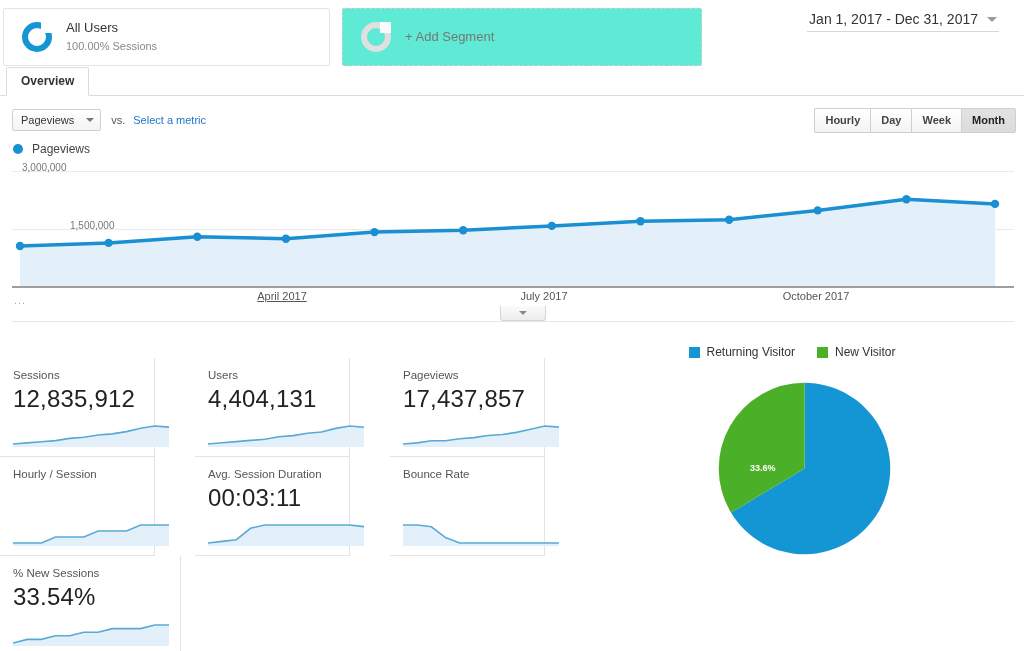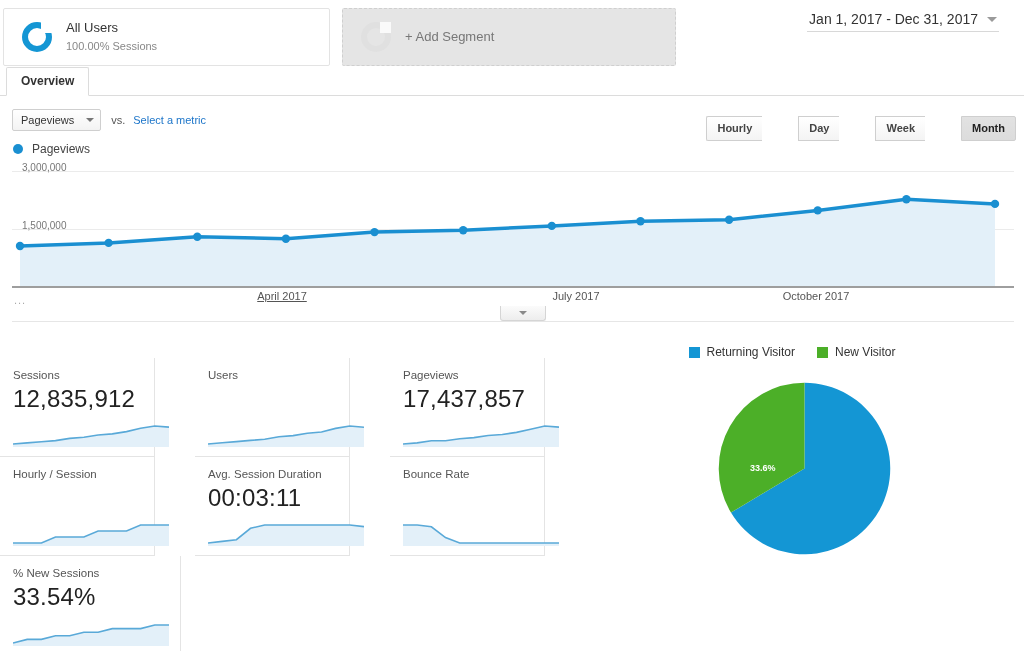--- a/index.html
+++ b/index.html
@@ -20,22 +20,22 @@
     width:327px; height:58px;
     border:1px solid #e3e3e3;
     border-radius:2px;
     background:#fff;
     display:flex; align-items:center;
     padding-left:18px;
     margin-right:12px;
   }
   .segment-card.dashed {
     border:1px dashed #cfcfcf;
-    background:#e5e5e5;
-    width:334px;
+    background:#5eead4;
+    width:360px;
   }
   .donut {
     width:30px; height:30px; border-radius:50%;
     border:6px solid #1496d4;
     margin-right:14px;
     position:relative;
     flex:none;
   }
   .donut::after{
     content:""; position:absolute; top:-6px; right:-6px;
@@ -83,21 +83,21 @@
     padding:0 6px 0 8px;
     font-size:11px; color:#333;
     cursor:pointer;
   }
   .select-box .caret { width:0;height:0;margin-left:12px;
     border-left:4px solid transparent;border-right:4px solid transparent;
     border-top:4px solid #777; }
   .vs-label { margin:0 8px 0 10px; font-size:11px; color:#555; }
   .link-metric { font-size:11px; color:#1c75c9; cursor:pointer; }
 
-  .granularity { position:absolute; right:8px; top:20px; display:flex;gap:36px; }
+  .granularity { position:absolute; right:8px; top:12px; display:flex; }
   .gran-btn {
     border:1px solid #cfcfcf; border-right:none;
     background:linear-gradient(#fff,#f4f4f4);
     font-size:11px; font-weight:bold; color:#444;
     padding:5px 10px 6px 10px; cursor:pointer;
   }
   .gran-btn:first-child { border-radius:2px 0 0 2px; }
   .gran-btn:last-child { border-right:1px solid #cfcfcf; border-radius:0 2px 2px 0; }
   .gran-btn.active { background:linear-gradient(#e2e2e2,#dcdcdc); color:#222; }
 
@@ -199,21 +199,21 @@
 <div class="chartwrap">
   <div class="legend-line">
     <span class="legend-dot"></span>
     <span class="legend-label">Pageviews</span>
   </div>
 
   <div class="plot">
     <div class="gridline" style="top:11px;"></div>
     <div class="ylabel" style="top:2px;">3,000,000</div>
     <div class="gridline" style="top:69px;"></div>
-    <div class="ylabel" style="top:60px;">1,500,000</div>
+    <div class="ylabel" style="top:60px;margin-left:48px;">1,500,000</div>
     <svg id="main-svg" width="1024" height="128" style="position:absolute;left:0;top:0;">
         <path d="M20.0 86.0 L108.6 82.9 L197.3 76.7 L285.9 78.7 L374.5 72.1 L463.2 70.2 L551.8 65.9 L640.5 61.3 L729.1 59.7 L817.7 50.4 L906.4 39.2 L995.0 43.9 L995 126 L20 126 Z" fill="#e3f0f9"></path>
         <path d="M20.0 86.0 L108.6 82.9 L197.3 76.7 L285.9 78.7 L374.5 72.1 L463.2 70.2 L551.8 65.9 L640.5 61.3 L729.1 59.7 L817.7 50.4 L906.4 39.2 L995.0 43.9" fill="none" stroke="#1a8fd1" stroke-width="3.5" stroke-linejoin="round" stroke-linecap="round"></path>
         <circle cx="20.0" cy="86.0" r="4.2" fill="#1a8fd1"></circle>
         <circle cx="108.6" cy="82.9" r="4.2" fill="#1a8fd1"></circle>
         <circle cx="197.3" cy="76.7" r="4.2" fill="#1a8fd1"></circle>
         <circle cx="285.9" cy="78.7" r="4.2" fill="#1a8fd1"></circle>
         <circle cx="374.5" cy="72.1" r="4.2" fill="#1a8fd1"></circle>
         <circle cx="463.2" cy="70.2" r="4.2" fill="#1a8fd1"></circle>
         <circle cx="551.8" cy="65.9" r="4.2" fill="#1a8fd1"></circle>
@@ -222,21 +222,21 @@
         <circle cx="817.7" cy="50.4" r="4.2" fill="#1a8fd1"></circle>
         <circle cx="906.4" cy="39.2" r="4.2" fill="#1a8fd1"></circle>
         <circle cx="995.0" cy="43.9" r="4.2" fill="#1a8fd1"></circle>
       </svg>
     <div class="axisline"></div>
   </div>
 
   <div class="xaxis">
     <span class="xdots">...</span>
     <span class="xtick" style="left:282px;text-decoration:underline;">April 2017</span>
-    <span class="xtick" style="left:576px;text-align:right;">July 2017</span>
+    <span class="xtick" style="left:544px;text-align:right;">July 2017</span>
     <span class="xtick" style="left:816px;">October 2017</span>
   </div>
 
   <div class="sliderbar">
     <div class="slider-handle">
       <span class="caret"></span>
     </div>
   </div>
 </div>
 
@@ -245,20 +245,21 @@
     <div class="card">
       <div class="card-label">Sessions</div>
       <div class="card-value">12,835,912</div>
       <svg class="spark" viewBox="0 0 156 27">
           <path d="M0.0 24.0 L14.2 22.9 L28.4 21.8 L42.5 20.6 L56.7 18.4 L70.9 17.3 L85.1 15.0 L99.3 13.9 L113.5 11.6 L127.6 8.3 L141.8 6.0 L156.0 7.1 L156 27 L0 27 Z" fill="#e3f0f9"></path>
           <path d="M0.0 24.0 L14.2 22.9 L28.4 21.8 L42.5 20.6 L56.7 18.4 L70.9 17.3 L85.1 15.0 L99.3 13.9 L113.5 11.6 L127.6 8.3 L141.8 6.0 L156.0 7.1" fill="none" stroke="#59a9d8" stroke-width="1.6"></path>
         </svg>
     </div>
     <div class="card">
       <div class="card-label">Users</div>
+      <div class="card-value">4,404,131</div>
       <svg class="spark" viewBox="0 0 156 27">
           <path d="M0.0 24.0 L14.2 22.8 L28.4 21.6 L42.5 20.4 L56.7 19.2 L70.9 16.8 L85.1 15.6 L99.3 13.2 L113.5 12.0 L127.6 8.4 L141.8 6.0 L156.0 7.2 L156 27 L0 27 Z" fill="#e3f0f9"></path>
           <path d="M0.0 24.0 L14.2 22.8 L28.4 21.6 L42.5 20.4 L56.7 19.2 L70.9 16.8 L85.1 15.6 L99.3 13.2 L113.5 12.0 L127.6 8.4 L141.8 6.0 L156.0 7.2" fill="none" stroke="#59a9d8" stroke-width="1.6"></path>
         </svg>
     </div>
     <div class="card last-col">
       <div class="card-label">Pageviews</div>
       <div class="card-value">17,437,857</div>
       <svg class="spark" viewBox="0 0 156 27">
           <path d="M0.0 24.0 L14.2 22.9 L28.4 20.8 L42.5 20.8 L56.7 18.7 L70.9 17.6 L85.1 15.5 L99.3 14.5 L113.5 12.4 L127.6 9.2 L141.8 6.0 L156.0 7.1 L156 27 L0 27 Z" fill="#e3f0f9"></path>

